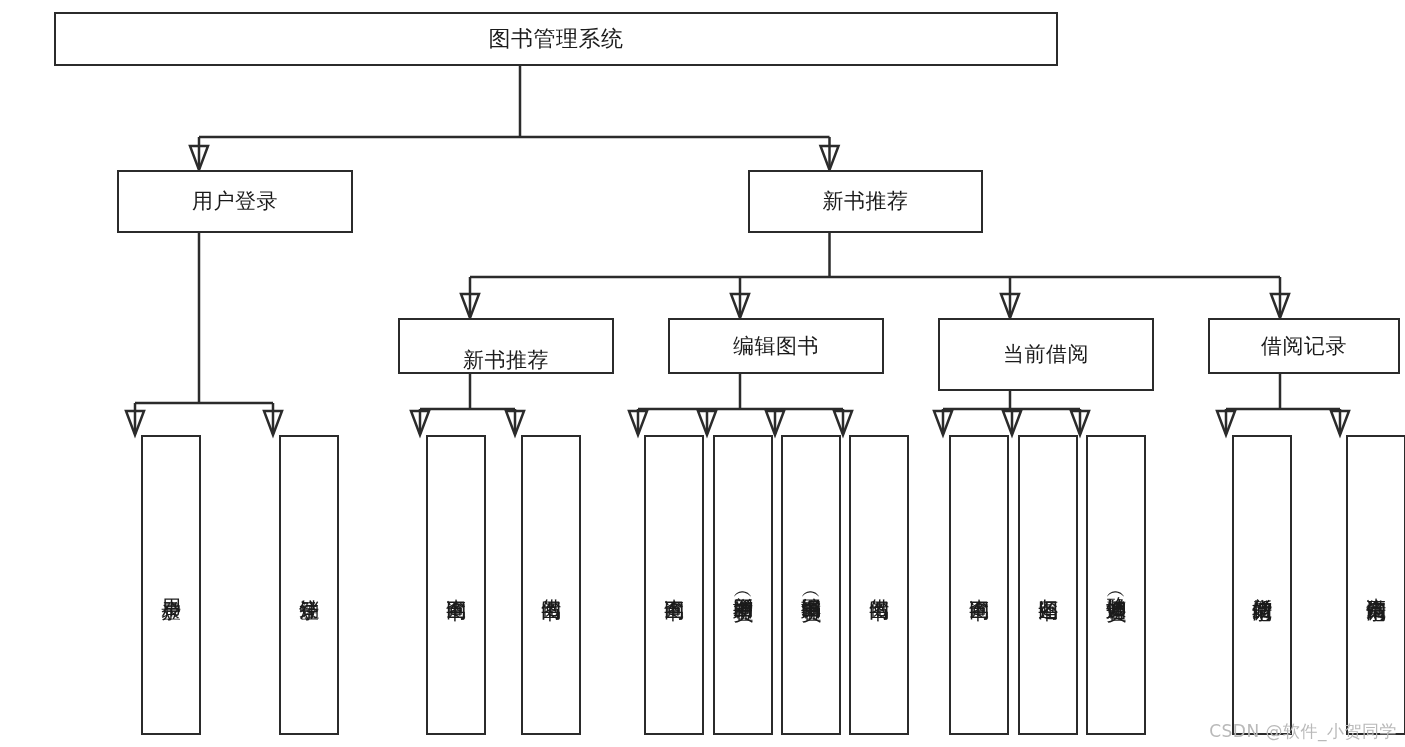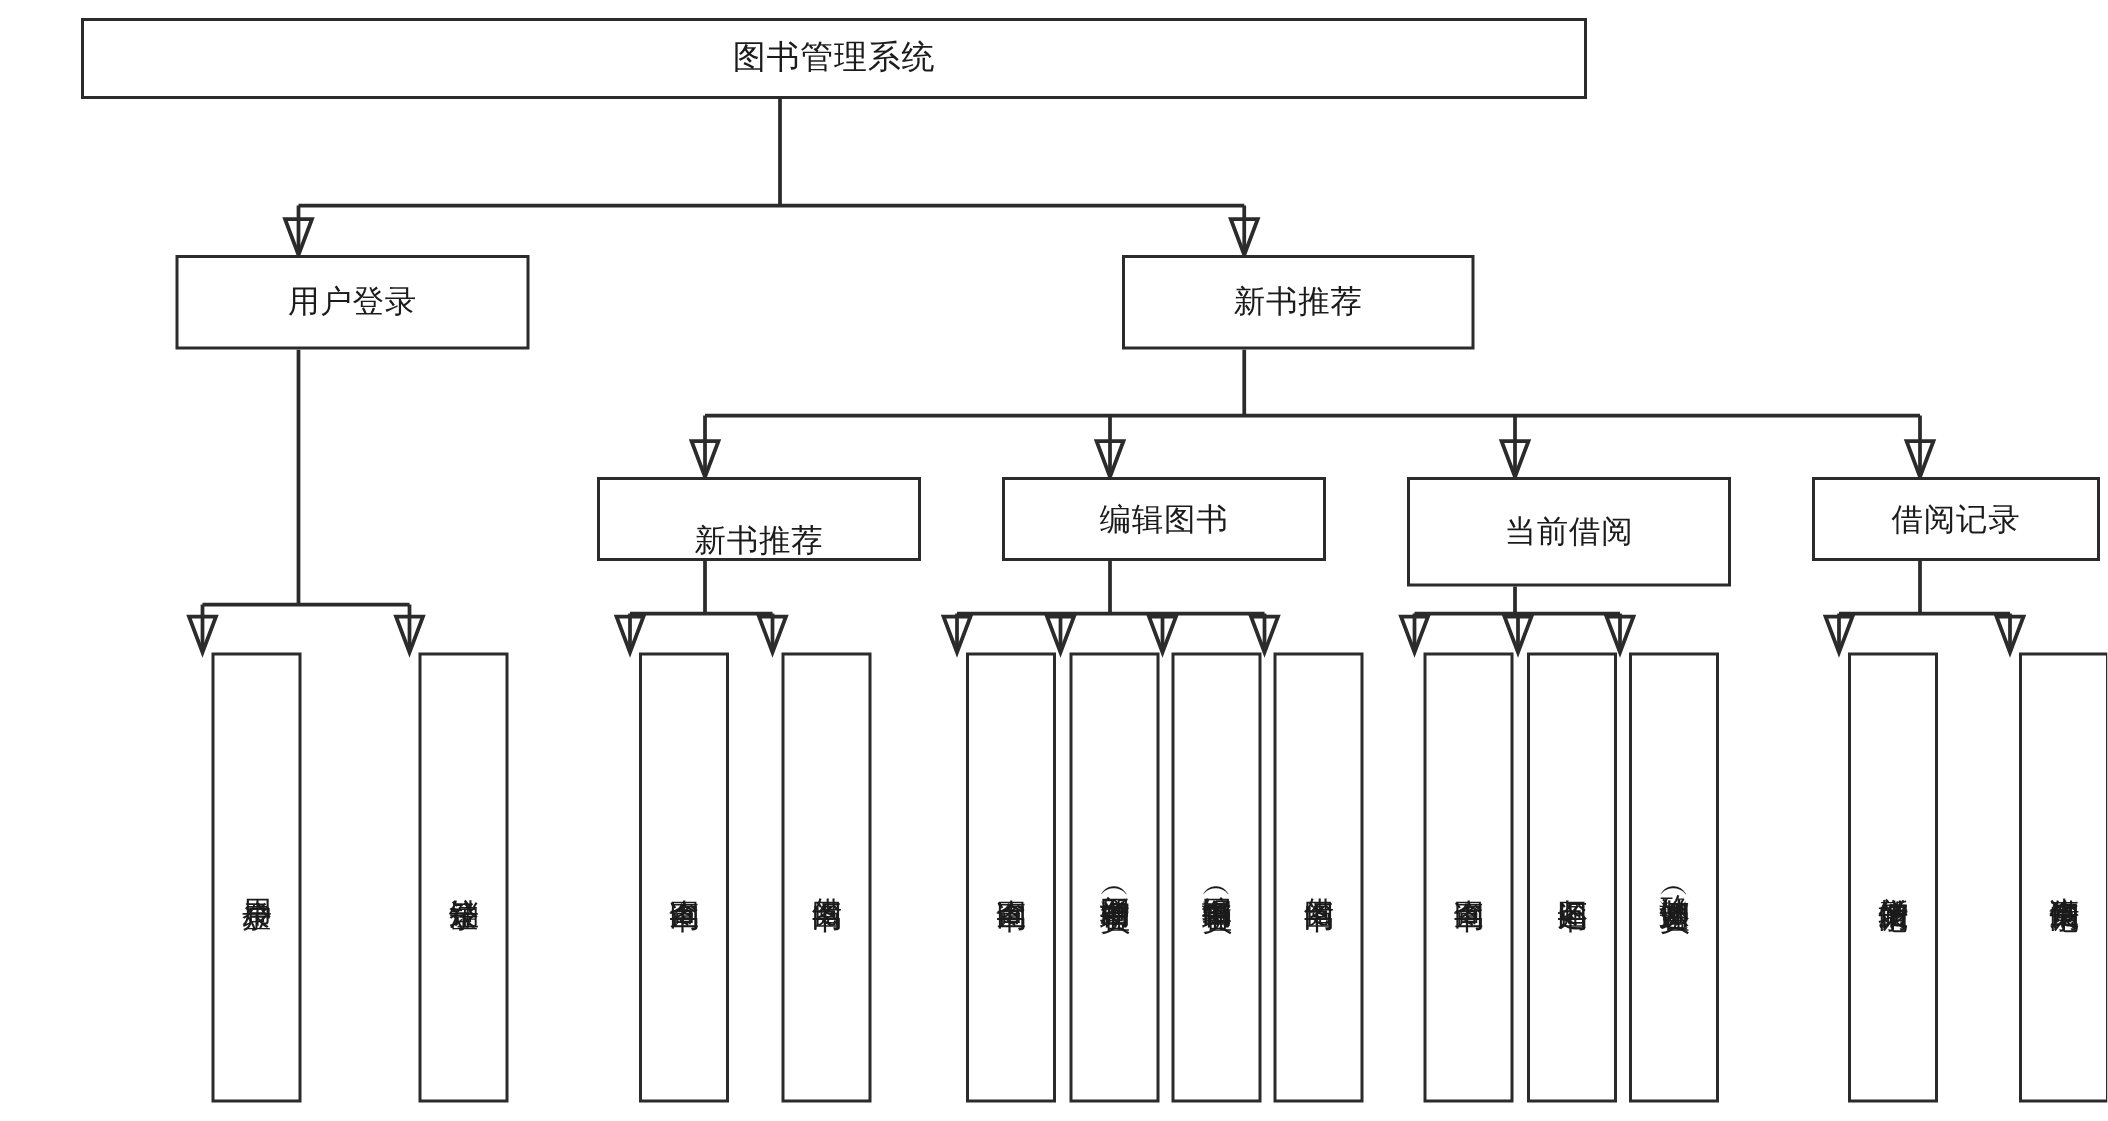--- a/index.html
+++ b/index.html
@@ -192,13 +192,14 @@
         <span class="label">确认归还（管理员）</span>
       </div>
       <div class="node leaf vertical" style="left: 1196px; top: 435px; width: 60px; height: 300px;">
         <span class="label">新增借阅记录</span>
       </div>
       <div class="node leaf vertical" style="left: 1310px; top: 435px; width: 60px; height: 300px;">
         <span class="label">查询借阅记录</span>
       </div>
     </div>
 
+  <div class="watermark">CSDN @软件_小贺同学</div>
 </div>
 
 </body></html>

